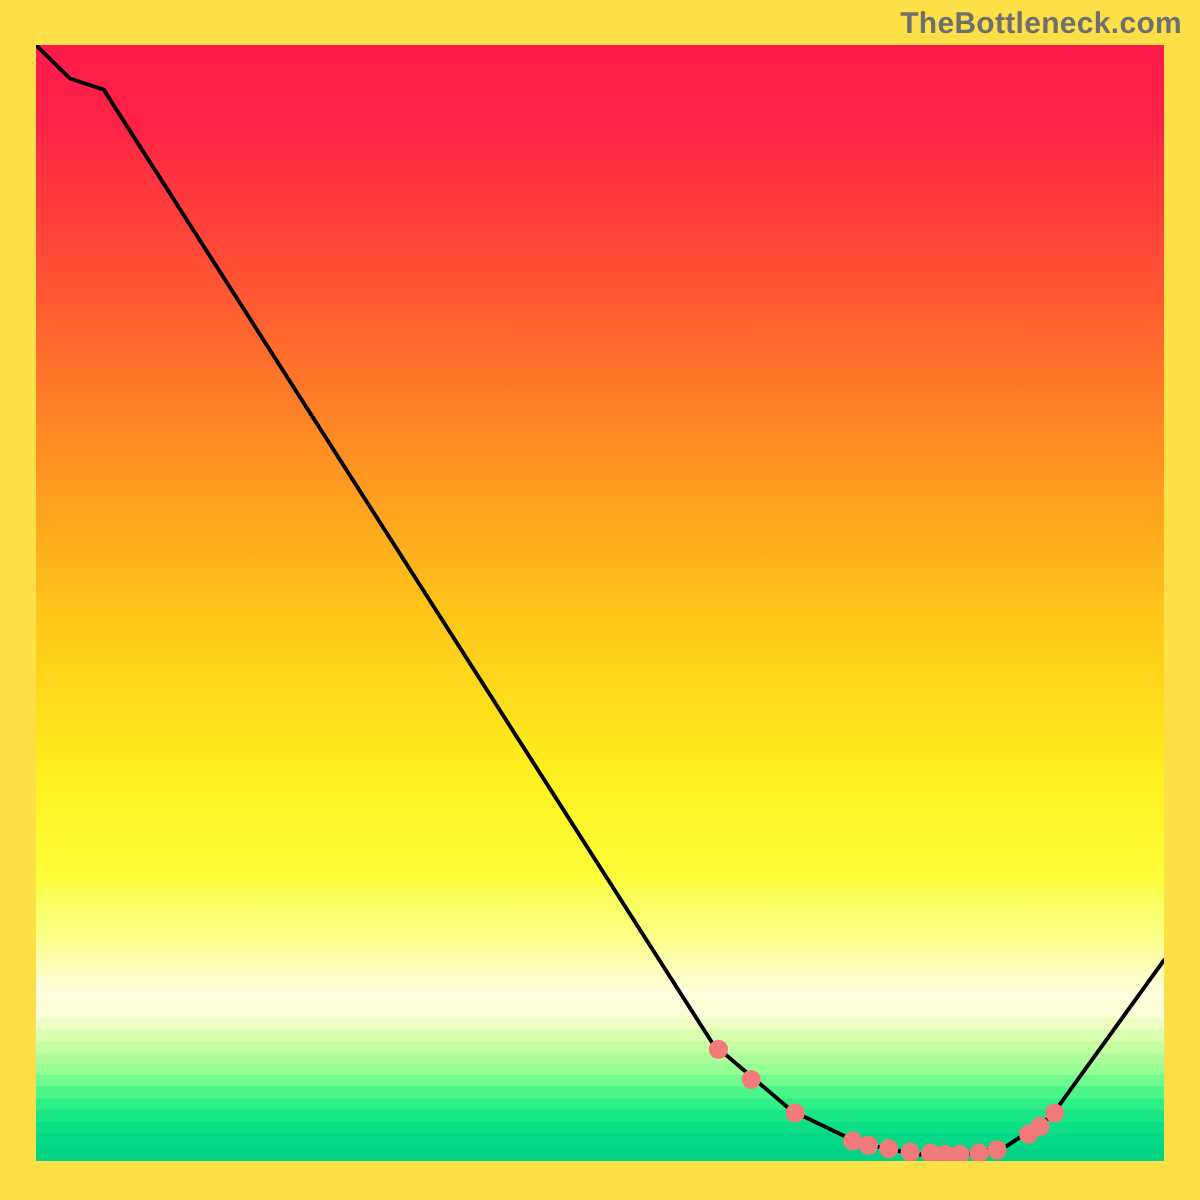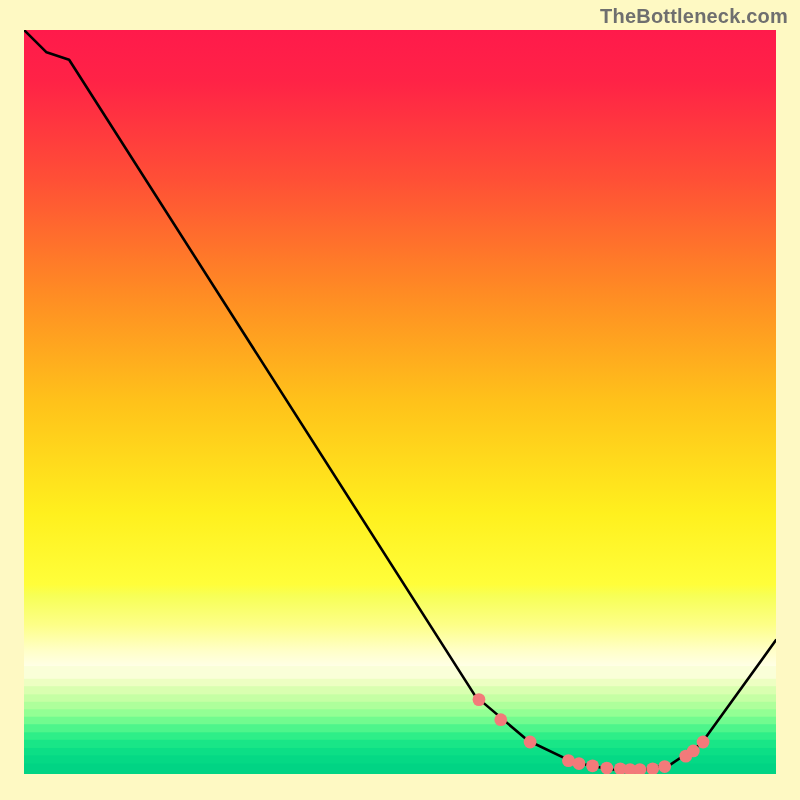--- a/index.html
+++ b/index.html
@@ -1,16 +1,16 @@
 <!DOCTYPE html>
 <html><head>
 <meta charset="utf-8">
 <style>
   html,body{margin:0;padding:0;width:800px;height:800px;background:#000;overflow:hidden}
-  .stage{position:relative;width:800px;height:800px;background:#fef9c3}
+  .stage{position:relative;width:800px;height:800px;background:#fde047}
   .watermark{
     position:absolute;top:6px;right:12px;
     font:700 20px/1 -apple-system,BlinkMacSystemFont,"Segoe UI",Arial,sans-serif;
     color:#6f6f6f;letter-spacing:.2px;user-select:none
   }
   .plot{position:absolute;left:24px;top:30px;width:752px;height:744px}
   .plot svg{display:block}
 </style>
 </head>
 <body>

